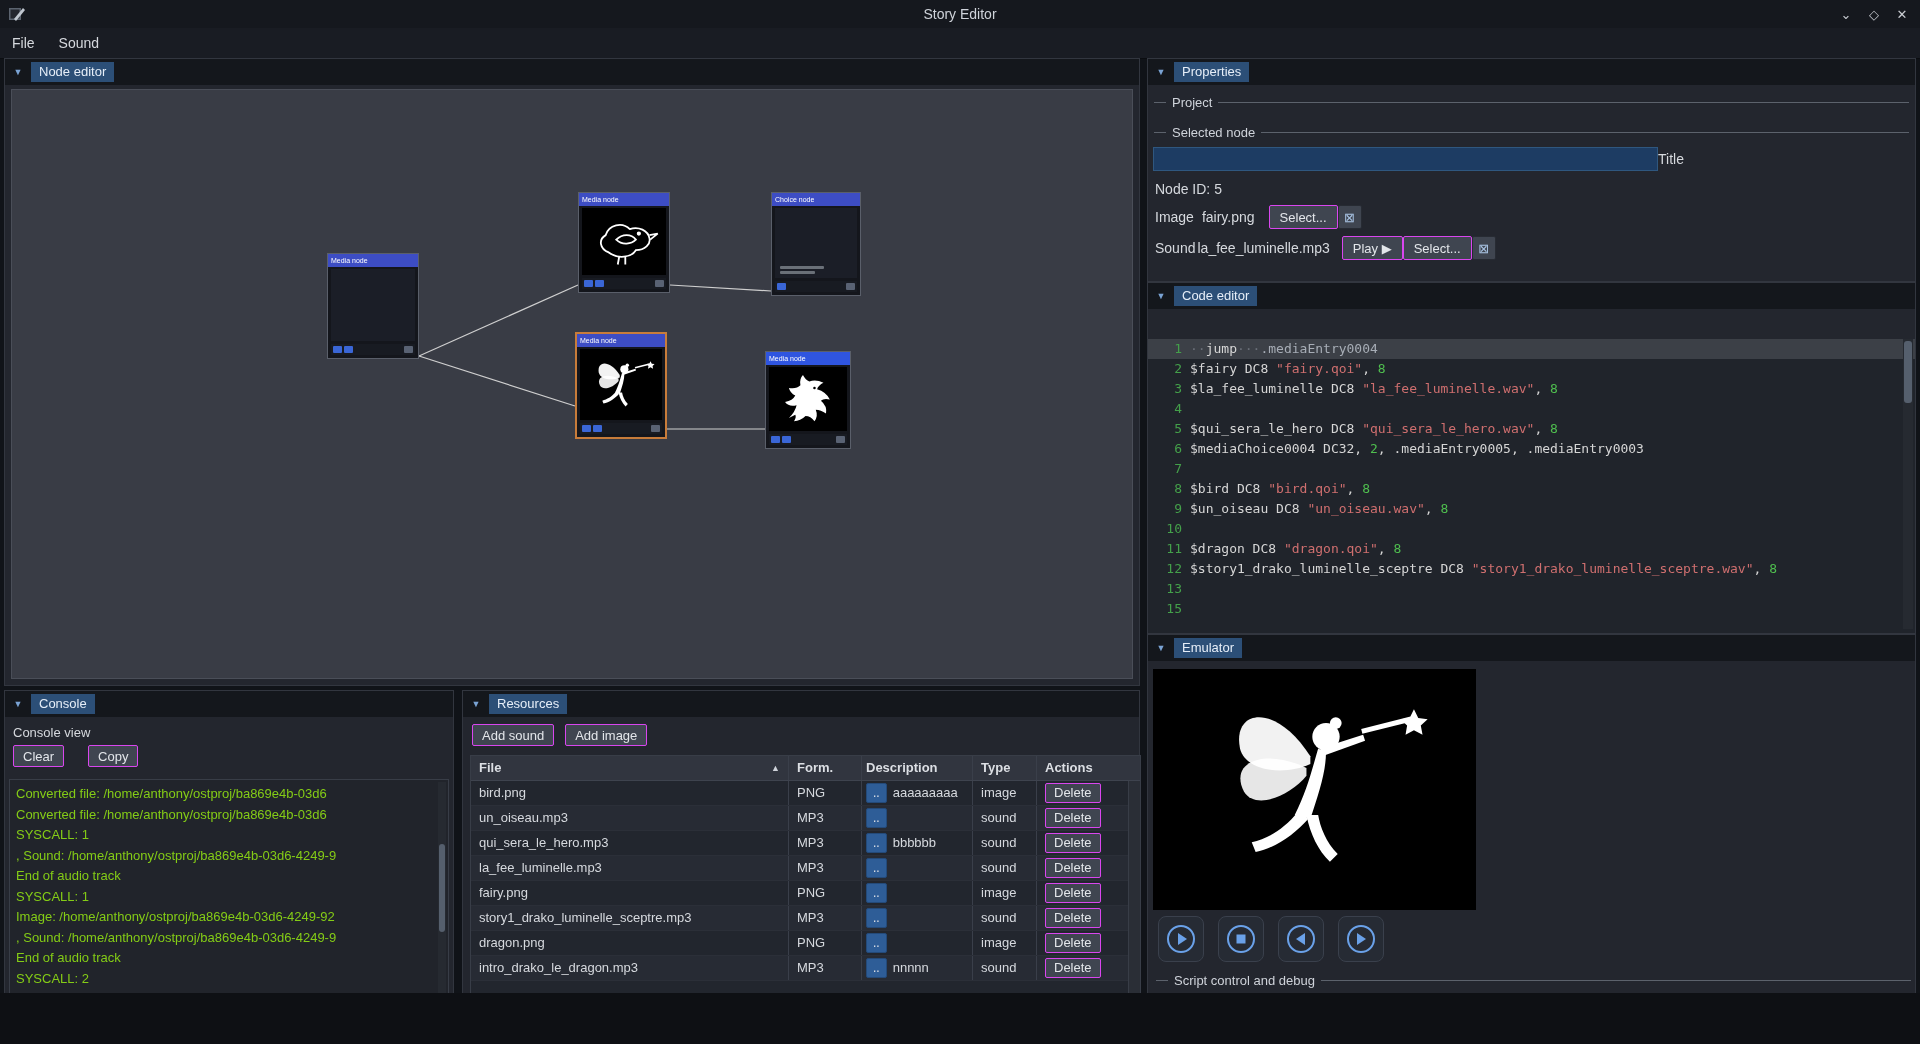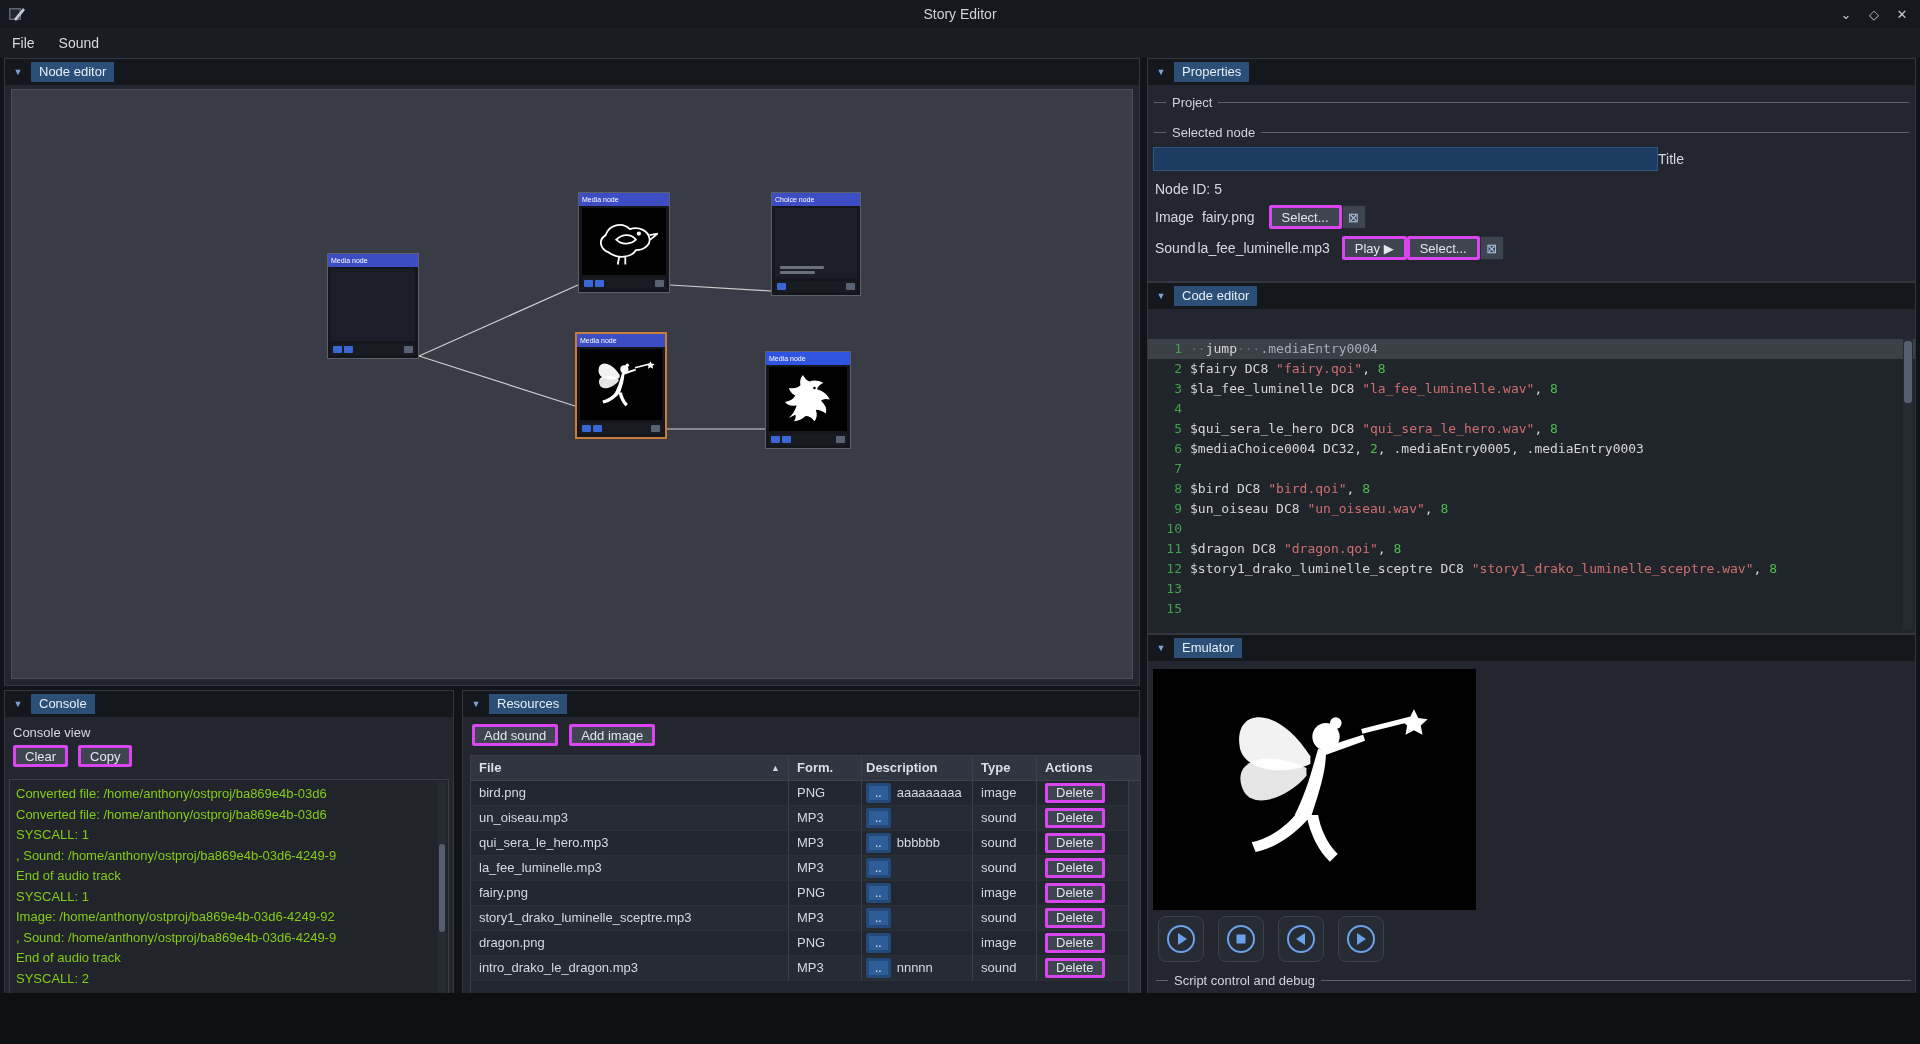--- a/index.html
+++ b/index.html
@@ -15,21 +15,21 @@
   .menubar{position:absolute;left:0;top:28px;width:100%;height:30px;background:#191c23;display:flex;align-items:center;border-bottom:1px solid #0b0d11;}
   .menubar .mi{padding:4px 12px;color:#d6d9de;font-size:14px;}
 
   
   .panel{position:absolute;background:#23262e;border:1px solid #32363f;box-sizing:border-box;}
   .phead{height:26px;display:flex;align-items:center;background:#14171c;padding-left:4px;gap:4px;}
   .collapse{width:18px;height:18px;display:flex;align-items:center;justify-content:center;color:#7aa3d4;font-size:9px;}
   .ptitle{background:#2c4f77;color:#e6eef8;font-size:13px;padding:2px 8px;line-height:16px;}
 
   
-  .btn{display:inline-flex;align-items:center;justify-content:center;background:#3f4550;border:3px solid #d946ef;
+  .btn{display:inline-flex;align-items:center;justify-content:center;background:#3f4550;border:1px solid #d946ef;
        color:#e3e6ea;font-size:13px;padding:2px 10px;border-radius:2px;box-sizing:border-box;height:24px;cursor:default;white-space:nowrap;}
   .btn.blue{background:#2e5d97;border-color:#244a79;padding:2px 6px;height:20px;font-size:12px;}
   .btn.del{height:20px;padding:1px 8px;}
   .btn.sm{height:22px;padding:1px 9px;}
 
   .legend{display:flex;align-items:center;gap:6px;color:#cfd3da;font-size:13px;}
   .legend::before{content:"";width:12px;height:1px;background:#5c626c;}
   .legend::after{content:"";flex:1;height:1px;background:#5c626c;}
 
   
@@ -43,21 +43,21 @@
   .nbody.empty{background:#1b1e27;}
   .nbody svg{width:90%;height:90%;}
   .nfoot{position:absolute;left:3px;right:3px;bottom:3px;height:11px;background:#181b22;display:flex;align-items:center;gap:2px;padding:0 2px;}
   .chip{width:9px;height:7px;background:#3a66d6;border-radius:1px;}
   .chip.g{background:#596273;margin-left:auto;}
   .stub{height:3px;background:#6a7078;border-radius:1px;margin:2px 3px;}
 
   
   #console{left:4px;top:690px;width:450px;height:354px;}
   .console-label{position:absolute;left:8px;top:34px;font-size:13px;color:#d6d9de;}
-  .console-btns{position:absolute;left:8px;top:54px;display:flex;gap:10px;}
+  .console-btns{position:absolute;left:8px;top:54px;display:flex;gap:24px;}
   .console-list{position:absolute;left:4px;top:88px;width:440px;height:228px;background:#21242b;border:1px solid #383d47;box-sizing:border-box;overflow:hidden;}
   .console-line{padding:0 6px;height:20.5px;line-height:20.5px;font-size:13px;color:#84cc16;white-space:nowrap;overflow:hidden;}
   .vscroll{position:absolute;background:#262a31;}
   .vscroll .thumb{position:absolute;left:1px;right:1px;background:#555f6d;border-radius:3px;}
   .hscroll{position:absolute;background:#262a31;}
   .hscroll .thumb{position:absolute;top:1px;bottom:1px;background:#555f6d;border-radius:3px;}
 
   
   #resources{left:462px;top:690px;width:678px;height:354px;}
   .res-btns{position:absolute;left:9px;top:33px;display:flex;gap:11px;}

